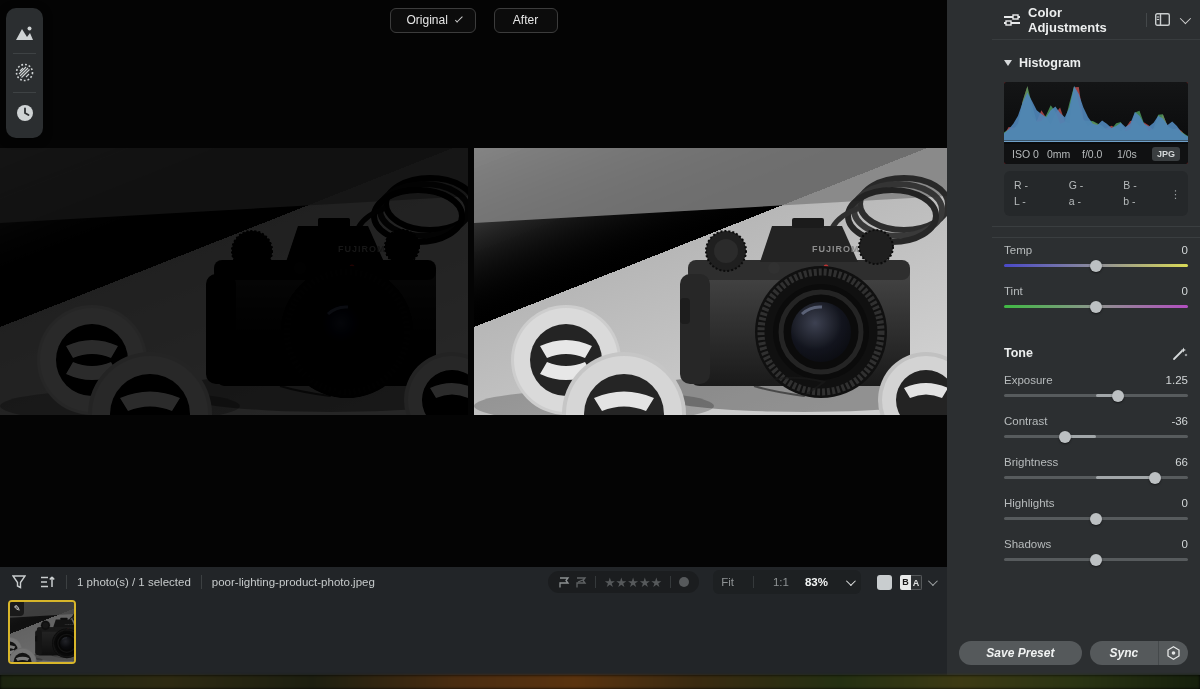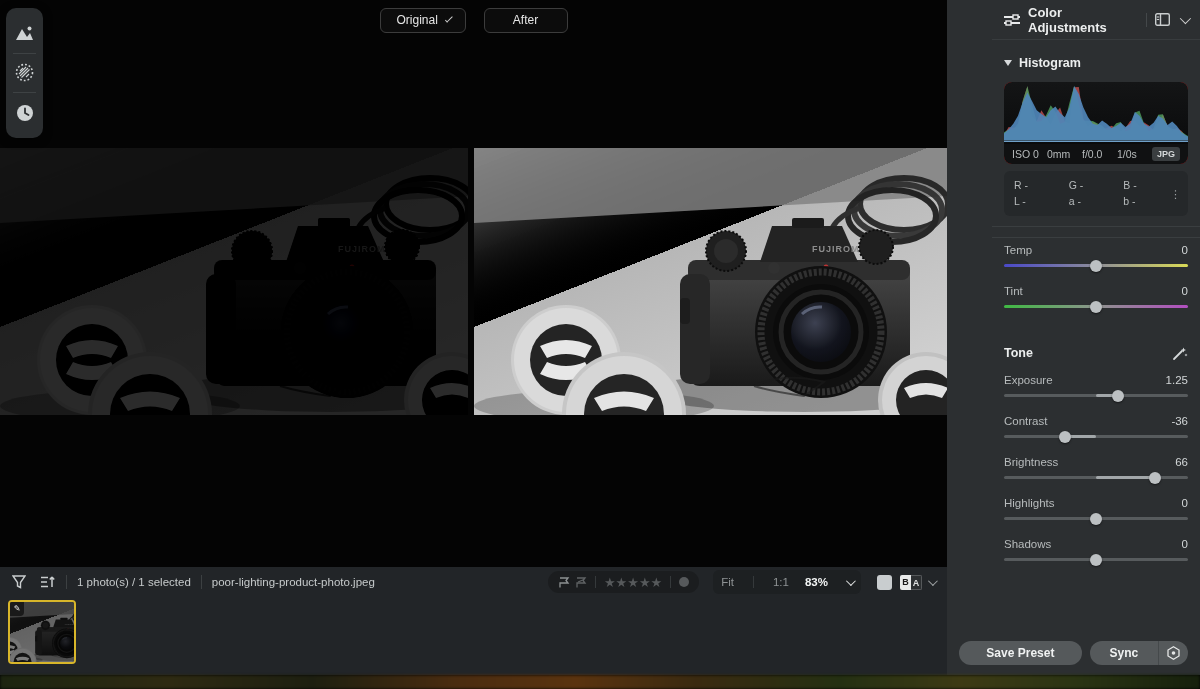--- a/index.html
+++ b/index.html
@@ -8,21 +8,21 @@
   #root { position:relative; width:1200px; height:689px; background:#000; }
 
   
   #canvas { position:absolute; left:0; top:0; width:947px; height:675px; background:#040404; }
   #top-bar { position:absolute; left:0; top:0; width:100%; height:40px; display:flex;
              align-items:center; justify-content:center; gap:18px; }
   .top-btn { height:25px; display:flex; align-items:center; justify-content:center; gap:8px;
              border:1px solid #3c3c3c; border-radius:6px; background:#0c0c0c; color:#e6e6e6;
              font-size:12px; padding:4px 16px; cursor:pointer; }
   #original-btn { width:86px; }
-  #after-btn { width:84px; }
+  #after-btn { width:64px; }
   .chev { width:8px; height:8px; border-right:1.5px solid #cfcfcf; border-bottom:1.5px solid #cfcfcf;
           transform:rotate(45deg) translateY(-2px); }
 
   #compare { position:absolute; left:0; top:148px; width:947px; height:267px; display:flex; }
   .pane { height:267px; overflow:hidden; background:#000; }
   #pane-before { width:468px; margin-right:6px; }
   #pane-after  { width:473px; }
   #pane-before svg { filter:brightness(0.22) contrast(1.08); }
   #pane-after  svg { filter:brightness(1.02); }
 
@@ -42,21 +42,21 @@
   #panel-header { height:40px; display:flex; align-items:center; padding:0 12px;
                   border-bottom:1px solid #383c3e; }
   #panel-title { font-size:13px; font-weight:bold; color:#eceeee; margin-left:8px; flex:1; }
   .hdr-sep { width:1px; height:14px; background:#44484a; margin:0 8px; }
 
   .section-head { display:flex; align-items:center; padding:0 12px; height:30px; }
   .tri { width:0; height:0; border-left:4.5px solid transparent; border-right:4.5px solid transparent;
          border-top:6px solid #d7dadb; margin-right:7px; }
   .section-title { font-size:12.5px; font-weight:bold; color:#eceeee; flex:1; }
 
-  #histo-box { margin:4px 12px 0; border-radius:8px; overflow:hidden; background:#b91c1c; }
+  #histo-box { margin:4px 12px 0; border-radius:2px; overflow:hidden; background:#b91c1c; }
   #histo-chart { display:block; width:229px; height:62px; background:linear-gradient(180deg,#141516,#0a0b0c); }
   #exif-row { display:flex; align-items:center; height:20px; padding:0 8px; gap:0;
               color:#b7bbbc; font-size:10.5px; background:#101112; }
   #exif-row span { flex:1; }
   #jpg-badge { flex:none !important; background:#3a3e40; color:#d4d7d8; font-size:9px; font-weight:bold;
                border-radius:3px; padding:2px 5px; }
   #rgb-box { margin:7px 12px 0; border-radius:6px; background:#25282a; padding:6px 10px 7px;
              position:relative; font-size:10.5px; color:#b7bbbc; }
   .rgb-row { display:flex; height:16px; align-items:center; }
   .rgb-row span { flex:1; }
@@ -78,21 +78,21 @@
   .srow-top { display:flex; justify-content:space-between; margin-bottom:8px; }
   .slbl { color:#b7bbbc; } .sval { color:#d2d6d7; }
   .strack { position:relative; height:3px; border-radius:2px; background:#575b5d; margin-bottom:10px; cursor:pointer; }
   .strack.temp { background:linear-gradient(90deg,#4a49c9,#8d8d99 50%,#d9da56); }
   .strack.tint { background:linear-gradient(90deg,#3fb943,#8d948d 50%,#b24ec0); }
   .sfill { position:absolute; top:0; height:3px; background:#a2a7a9; border-radius:2px; }
   .sknob { position:absolute; top:50%; width:12px; height:12px; border-radius:50%;
            background:#bcc0c2; transform:translate(-50%,-50%); box-shadow:0 1px 2px rgba(0,0,0,.5); }
 
   #panel-footer { position:absolute; left:0; bottom:10px; width:100%; display:flex;
-                  padding:0 12px; gap:8px; }
+                  padding:0 12px; gap:8px;font-style:italic; }
   .pill-btn { height:24px; border-radius:12px; background:#55595b; color:#f0f2f2; font-weight:bold;
               font-size:12px; display:flex; align-items:center; justify-content:center; cursor:pointer; }
   #save-preset-btn { flex:1.25; }
   #sync-group { flex:1; display:flex; overflow:hidden; border-radius:12px; background:#55595b; }
   #sync-btn { flex:1; background:none; }
   #sync-settings-btn { width:30px; border-left:1px solid #45494b; display:flex; align-items:center;
               justify-content:center; cursor:pointer; }
 
   
   #filmstrip { position:absolute; left:0; top:567px; width:947px; height:108px; background:#222528; }

